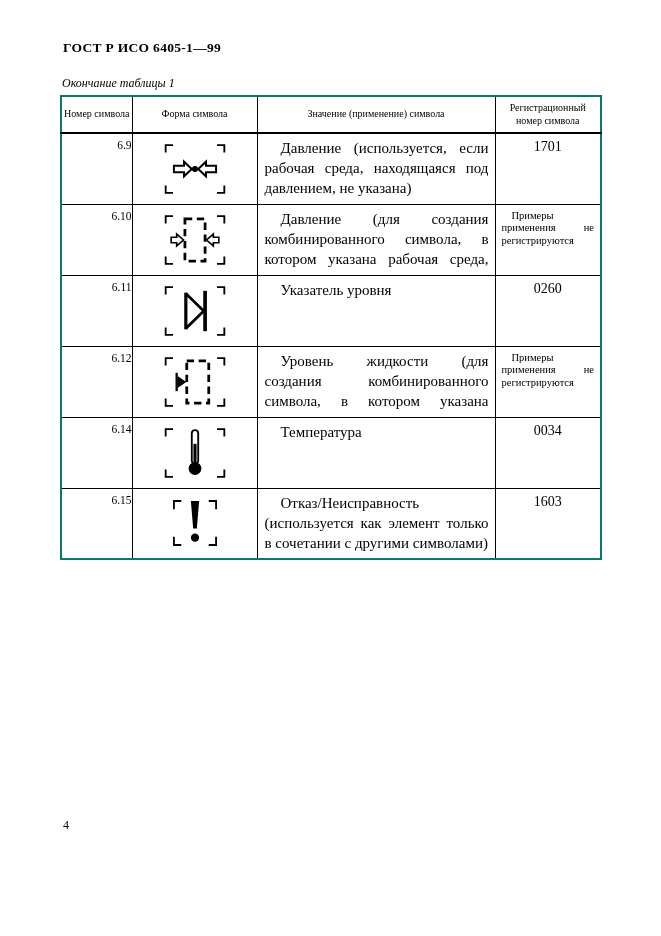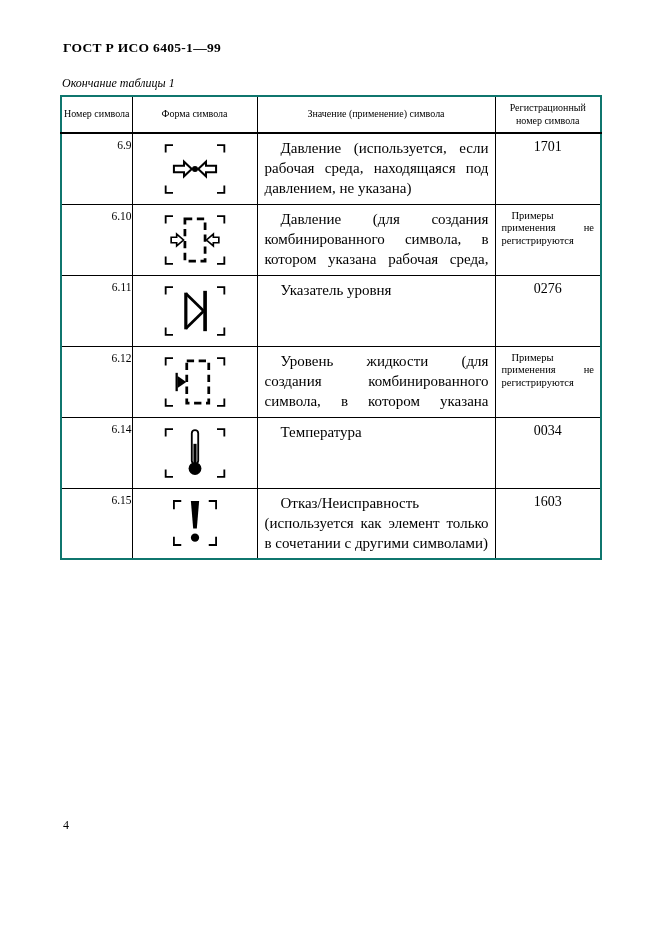--- a/index.html
+++ b/index.html
@@ -104,21 +104,21 @@
           <path class="stk" stroke-width="2" d="M18 18 L18 10 L26 10 M74 10 L82 10 L82 18 M18 54 L18 62 L26 62 M74 62 L82 62 L82 54"></path>
           <line class="stk" stroke-width="4" x1="61" y1="14" x2="61" y2="58"></line>
           <line class="stk" stroke-width="3.5" x1="40" y1="16" x2="40" y2="56"></line>
           <line class="stk" stroke-width="3" x1="40" y1="17" x2="59.5" y2="36"></line>
           <line class="stk" stroke-width="3" x1="40" y1="55" x2="59.5" y2="36"></line>
         </svg>
       </td>
       <td class="c-mean">
           <div class="mtext">Указатель уровня</div>
         </td>
-      <td class="c-reg reg-plain">0276</td>
+      <td class="c-reg reg-plain">0260</td>
     </tr>
 
     <tr>
       <td class="c-num">6.12</td>
       <td class="c-sym">
         <svg class="sym-svg" width="96" height="66" viewBox="0 0 100 72">
           <path class="stk" stroke-width="2" d="M18 18 L18 10 L26 10 M74 10 L82 10 L82 18 M18 54 L18 62 L26 62 M74 62 L82 62 L82 54"></path>
           <rect class="stk" stroke-width="3" stroke-dasharray="8 5" x="41" y="13" width="24" height="46"></rect>
           <polygon class="fil" points="31,29.5 40.5,36 31,42.5"></polygon>
           <line class="stk" stroke-width="2.5" x1="30" y1="26" x2="30" y2="46"></line>

